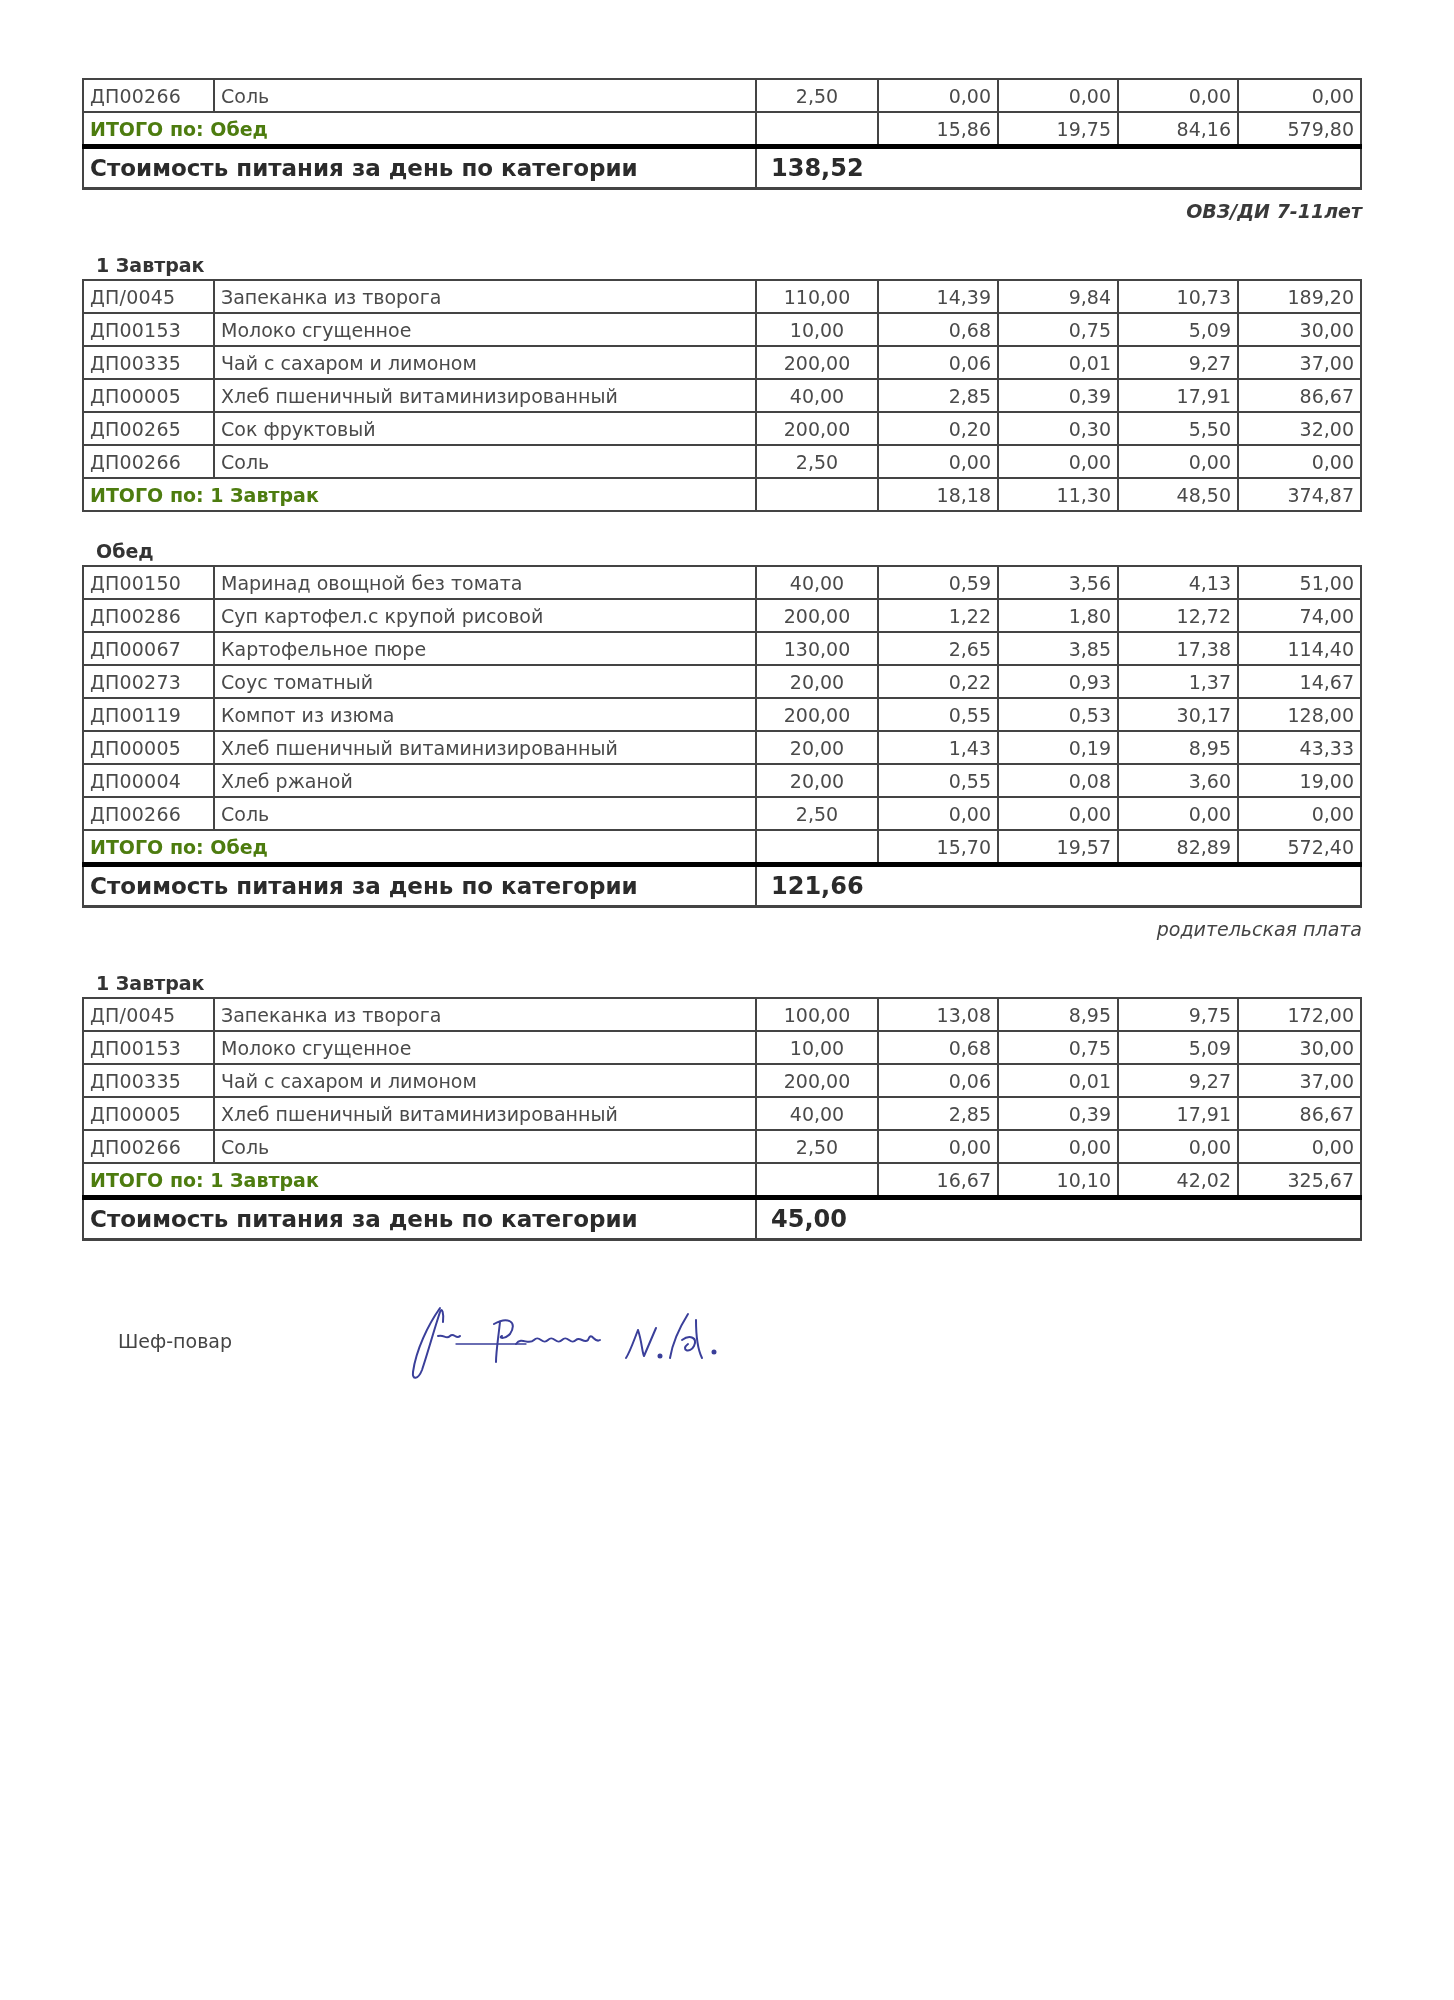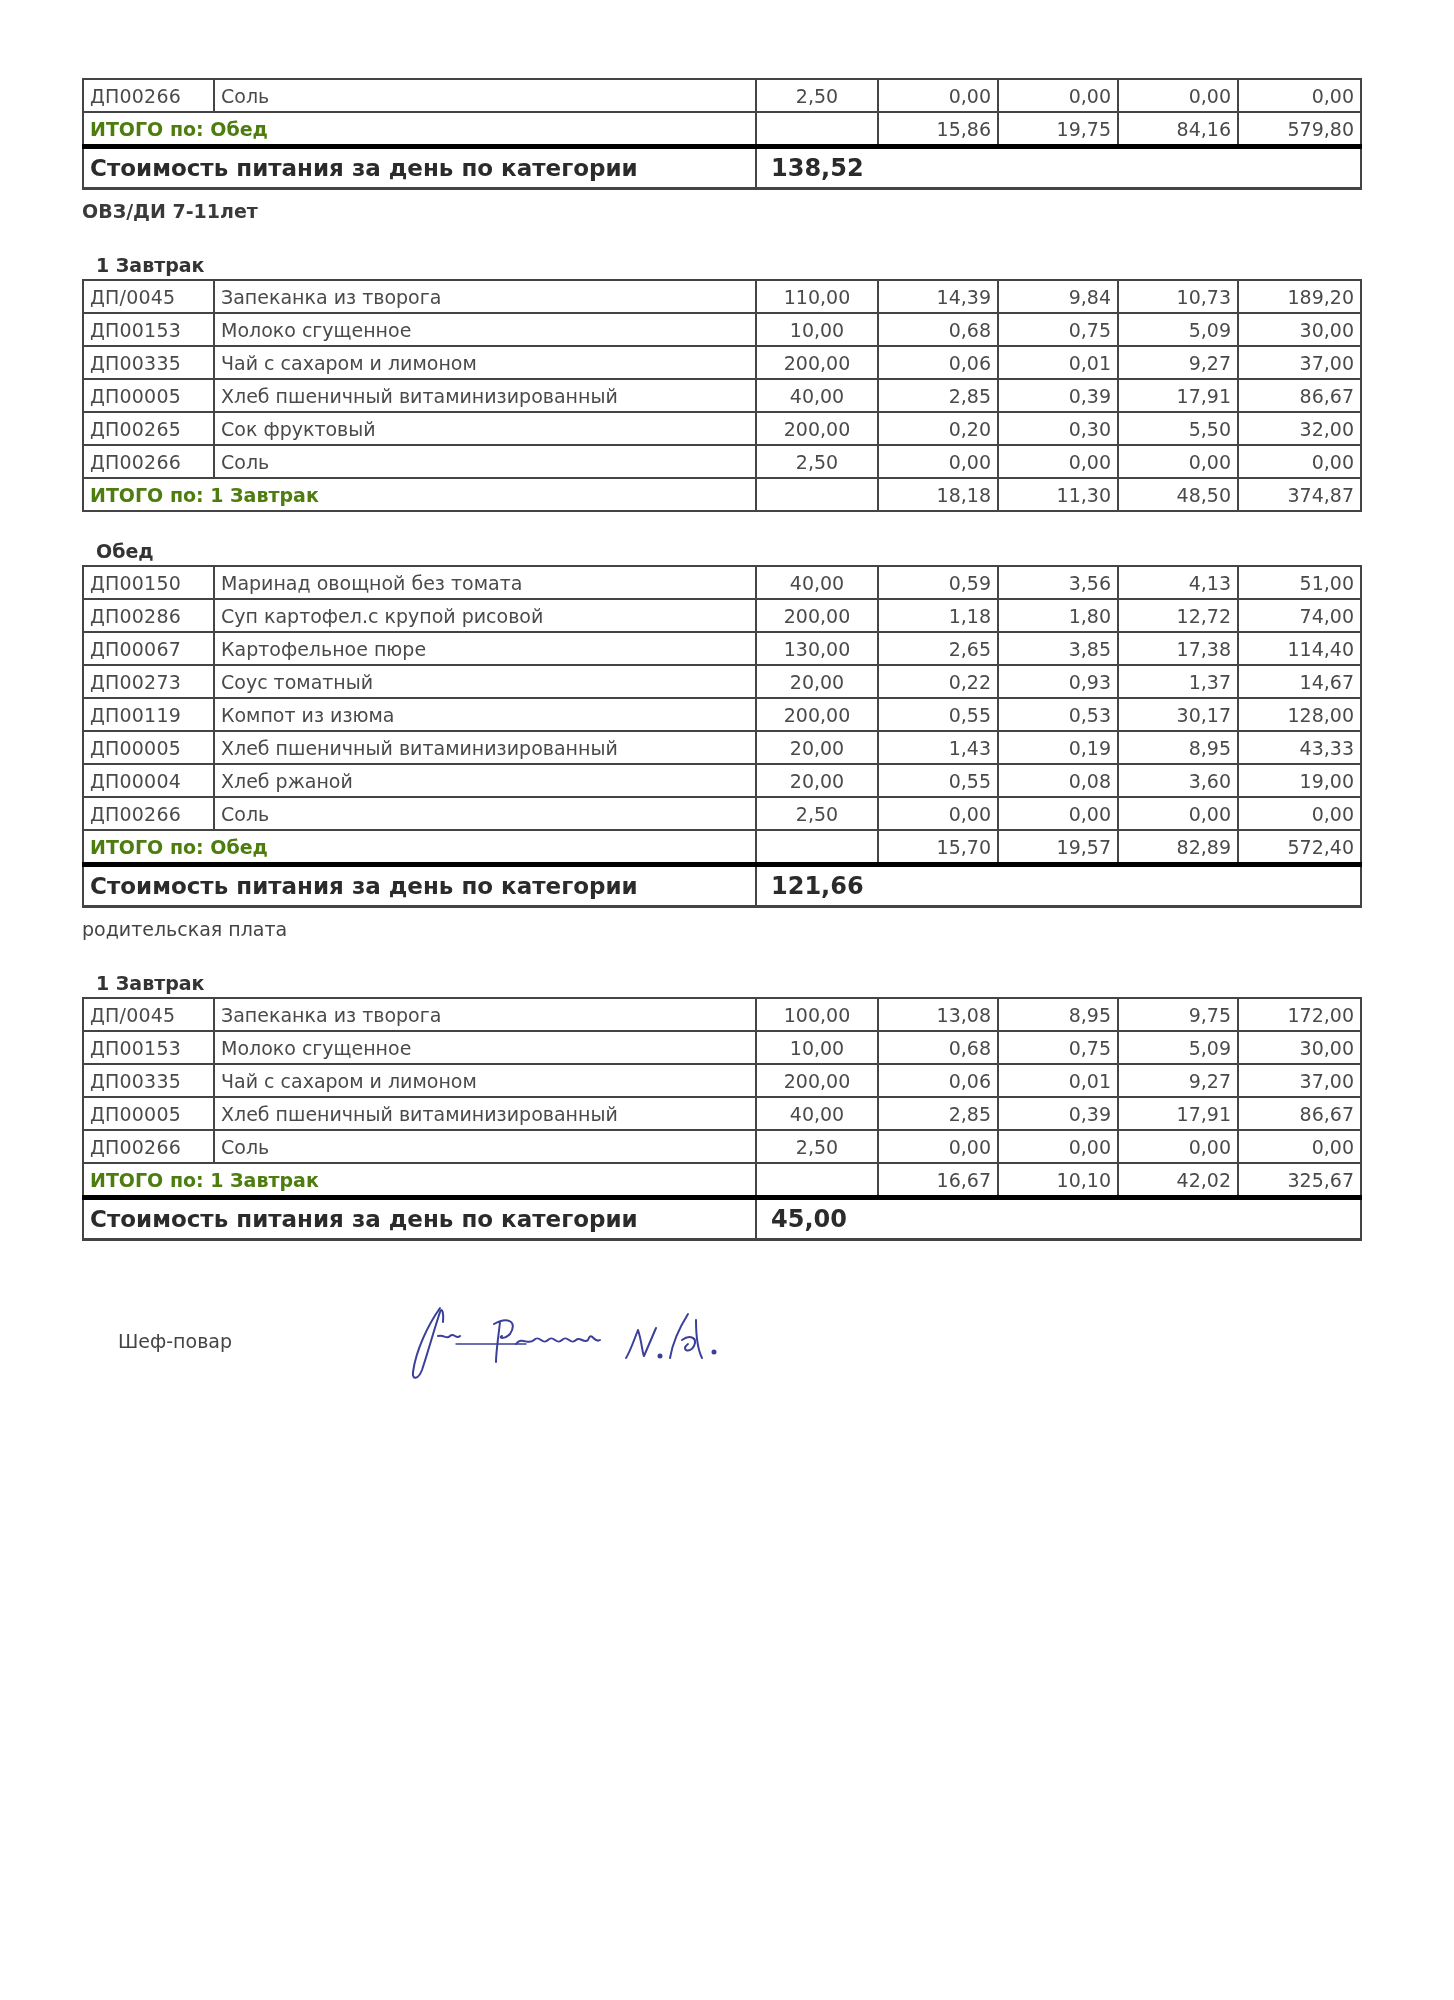--- a/index.html
+++ b/index.html
@@ -23,22 +23,22 @@
   table.menu col.c-num { width: 120px; }
   table.menu col.c-last { width: 123px; }
   td.code { letter-spacing: 0.2px; }
   td.qty { text-align: center; }
   td.num { text-align: right; }
   tr.total td { font-weight: bold; color: #4d7c0f; }
   tr.total td.num { font-weight: normal; color: #4a4a4a; }
   tr.cost td { height: 38px; font-weight: bold; font-size: 23px; color: #2b2b2b; border-top: 5px solid #000000; border-bottom: 3px solid #444; }
   tr.cost td.cost-value { padding-left: 14px; font-size: 24px; }
   .category-title {
-    text-align: left; font-weight: bold; font-size: 19px; color: #3a3a3a;
-    margin: 10px 0 0 0; height: 26px;
+    text-align: right; font-weight: bold; font-size: 19px; color: #3a3a3a;
+    margin: 10px 0 0 0; height: 26px; font-style: italic;
   }
   .category-title.light { font-weight: normal; color: #444; }
   .meal-title {
     font-weight: bold; font-size: 19px; color: #333;
     margin: 28px 0 3px 14px; height: 22px;
   }
   .signature-block { position: absolute; left: 118px; top: 1300px; width: 700px; height: 100px; }
   .signature-label { position: absolute; left: 0; top: 30px; font-size: 19px; color: #444; }
   .signature-svg { position: absolute; left: 280px; top: 0; }
 </style>
@@ -181,21 +181,21 @@
           <td class="qty">40,00</td>
           <td class="num">0,59</td>
           <td class="num">3,56</td>
           <td class="num">4,13</td>
           <td class="num">51,00</td>
         </tr>
         <tr>
           <td class="code">ДП00286</td>
           <td>Суп картофел.с крупой рисовой</td>
           <td class="qty">200,00</td>
-          <td class="num">1,18</td>
+          <td class="num">1,22</td>
           <td class="num">1,80</td>
           <td class="num">12,72</td>
           <td class="num">74,00</td>
         </tr>
         <tr>
           <td class="code">ДП00067</td>
           <td>Картофельное пюре</td>
           <td class="qty">130,00</td>
           <td class="num">2,65</td>
           <td class="num">3,85</td>

